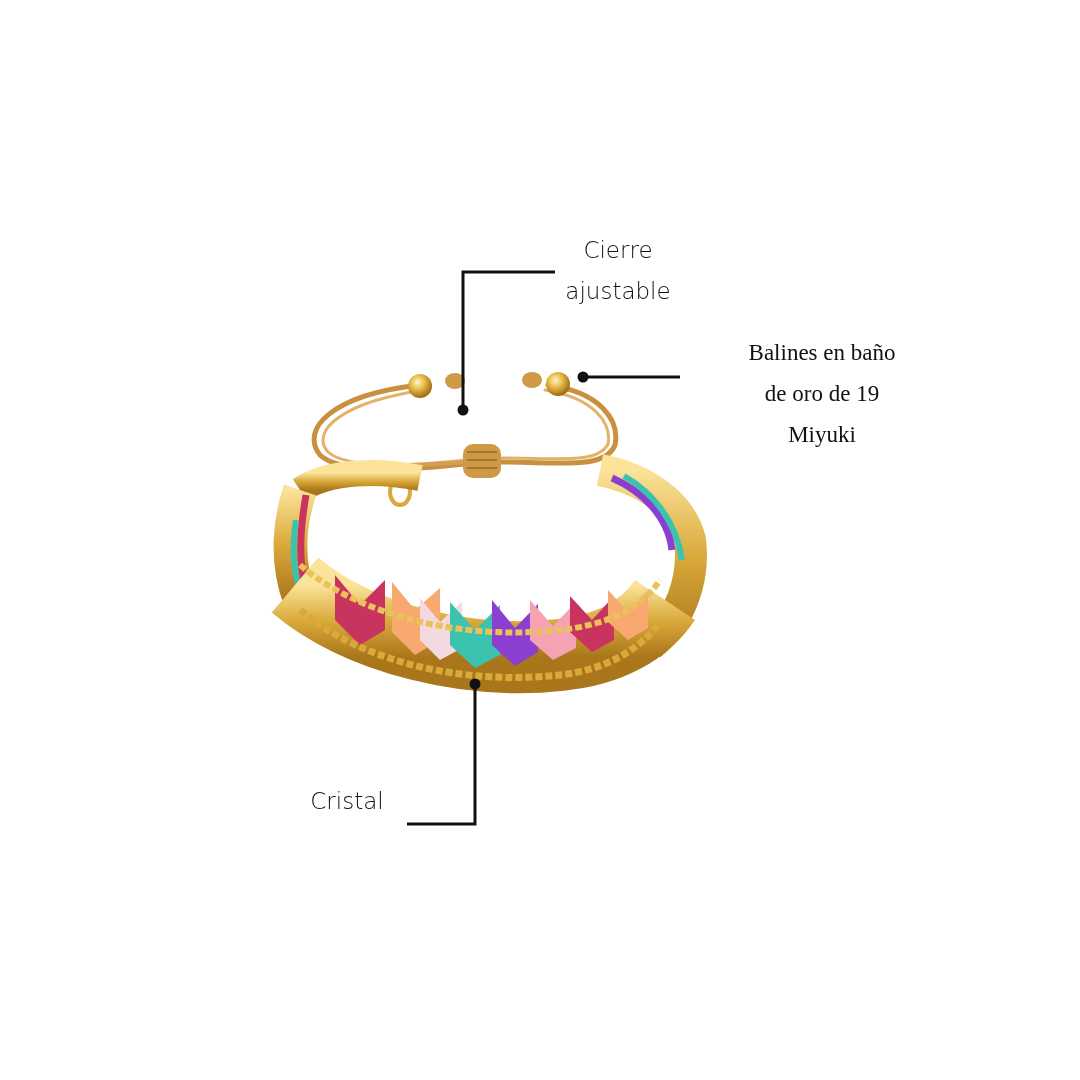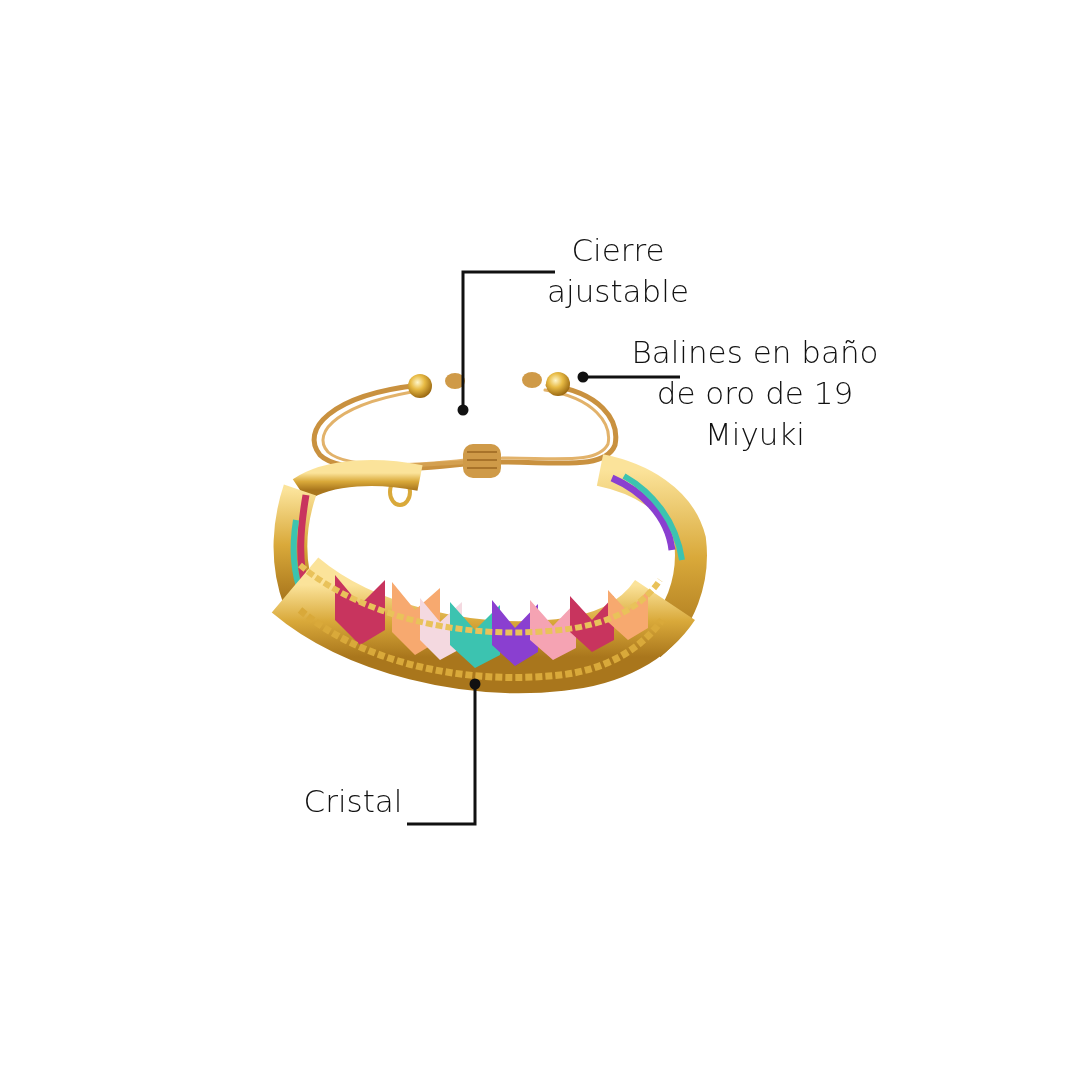--- a/index.html
+++ b/index.html
@@ -1,24 +1,24 @@
 <!DOCTYPE html>
 <html><head>
 <meta charset="utf-8">
 <style>
   html, body { margin: 0; padding: 0; background: #ffffff; }
   body { width: 1080px; height: 1080px; position: relative; overflow: hidden;
          font-family: "DejaVu Sans", "Liberation Sans", sans-serif; }
   .canvas { position: absolute; left: 0; top: 0; width: 1080px; height: 1080px; }
-  .label { position: absolute; color: #111111; font-size: 31px; line-height: 41px;
+  .label { position: absolute; color: #111111; font-size: 23px; line-height: 41px;
            letter-spacing: 0px; text-align: center; font-weight: 300; white-space: nowrap; }
   .label span { display: block; }
   #lbl-cierre { left: 528px; top: 230px; width: 180px; }
-  #lbl-balines { left: 620px; top: 332px; width: 270px; }
-  #lbl-cristal { left: 288px; top: 781px; width: 130px; }
+  #lbl-balines { left: 687px; top: 332px; width: 270px; font-family: Liberation Serif, serif; }
+  #lbl-cristal { left: 282px; top: 781px; width: 130px; }
   svg { position: absolute; left: 0; top: 0; }
 </style>
 </head>
 <body>
 
 <div class="canvas">
 
   <svg width="1080" height="1080" viewBox="0 0 1080 1080">
     <defs>
       <radialGradient id="goldBall" cx="40%" cy="35%" r="65%">

